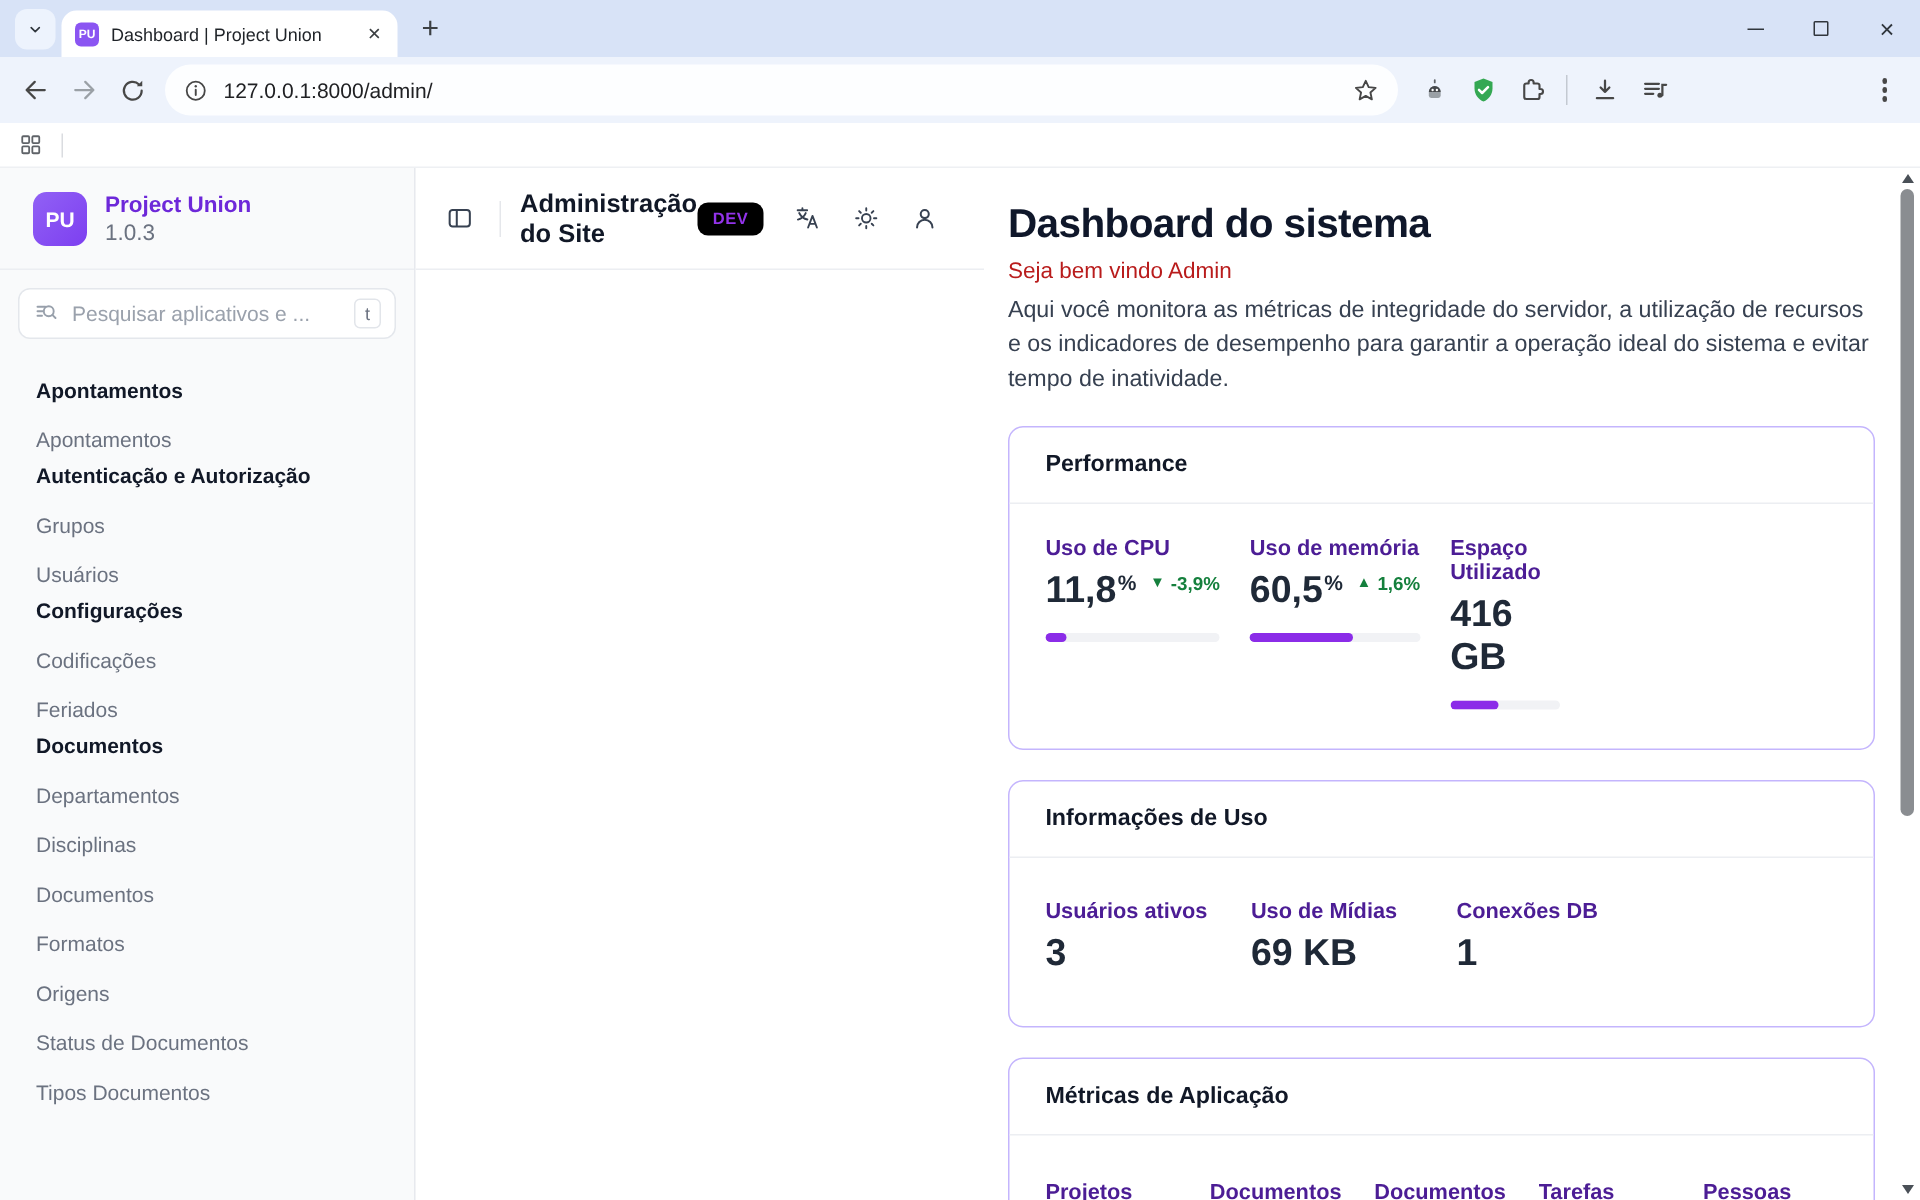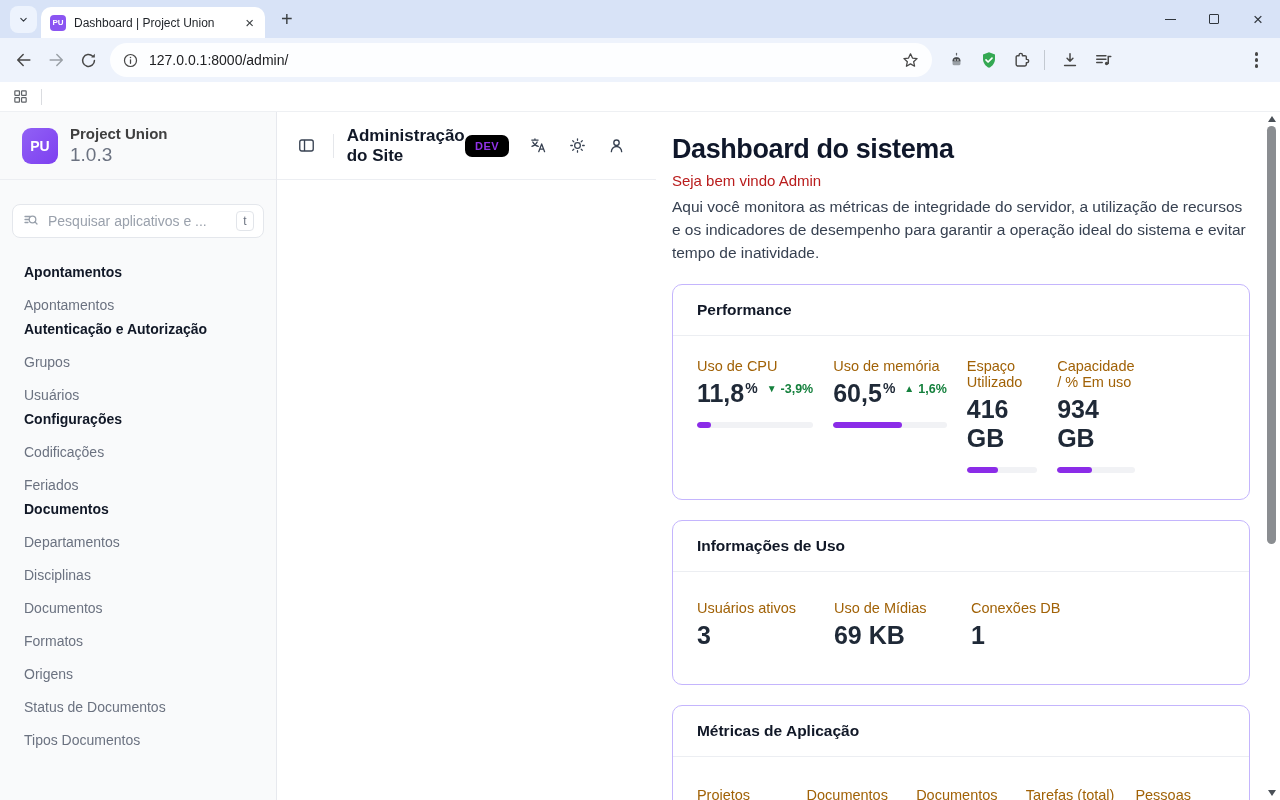--- a/index.html
+++ b/index.html
@@ -44,23 +44,23 @@
 
   
   .page { display:flex; height:688px; position:relative; background:#fff; }
 
   .sidebar { width:277px; min-width:277px; background:#f9fafb; border-right:1px solid #e7e9ee; overflow:hidden; }
   .side-header { height:68px; border-bottom:1px solid #eceef2; display:flex; align-items:center;
     gap:12px; padding:0 22px; }
   .logo { width:36px; height:36px; min-width:36px; border-radius:9px;
     background:linear-gradient(135deg,#9161f5,#7d3ff0); color:#fff; font-weight:bold; font-size:14px;
     display:flex; align-items:center; justify-content:center; }
-  .app-name { font-size:15px; font-weight:bold; color:#404040; }
-  .version { font-size:19px; color:#6b7280; margin-top:2px; }
-  .search-box { margin:24px 12px 0; height:34px; background:#fff; border:1px solid #e4e7ec;
+  .app-name { font-size:15px; font-weight:bold; color:#6d28d9; }
+  .version { font-size:15px; color:#6b7280; margin-top:2px; }
+  .search-box { margin:12px 12px 0; height:34px; background:#fff; border:1px solid #e4e7ec;
     border-radius:8px; display:flex; align-items:center; padding:0 9px; gap:8px; }
   .search-box input { border:none; outline:none; flex:1; font-size:14px; color:#374151; background:transparent; min-width:0; }
   .search-box input::placeholder { color:#9aa1ac; }
   .kbd { min-width:18px; height:20px; border:1px solid #e2e5ea; border-radius:4px; background:#fff;
     color:#6b7280; font-size:12px; display:flex; align-items:center; justify-content:center; padding:0 4px; }
   .nav { padding:26px 24px 0; }
   .nav-h { font-size:14px; font-weight:bold; color:#111827; margin-top:8px; }
   .nav-h:first-child { margin-top:0; }
   .nav-item { display:block; font-size:14px; color:#6b7280; margin-top:17px; text-decoration:none; cursor:pointer; }
 
@@ -80,21 +80,21 @@
   .welcome { font-size:15px; color:#b91c1c; margin-top:7px; }
   .desc { font-size:15.5px; color:#374151; line-height:23px; margin-top:6px; }
 
   .card { border:1px solid #c4b5fd; border-radius:10px; margin-top:20px; background:#fff; }
   .card-h { padding:16px 24px; border-bottom:1px solid #eceef2; font-size:15.5px; font-weight:bold; color:#111827; }
   .card-b { display:grid; gap:20px; padding:22px 24px 26px; }
   .grid5 { grid-template-columns:repeat(5,1fr); }
   .grid4 { grid-template-columns:repeat(4,1fr); }
   .card-b.usage { padding:28px 24px 34px; }
   .card-b.appm { padding:30px 24px 40px; }
-  .m-label { font-size:14.5px; color:#a16207; }
+  .m-label { font-size:14.5px; color:#4c1d95;font-weight:bold; }
   .m-value { font-size:25px; font-weight:bold; color:#1f2937; margin-top:5px; display:flex; align-items:center; }
   .m-unit { font-size:14px; position:relative; top:-6px; margin-left:1px; }
   .delta { font-size:12.5px; font-weight:bold; color:#15803d; display:flex; align-items:center; gap:4px;
     margin-left:9px; position:relative; top:-5px; }
   .delta .tri { font-size:10px; }
   .bar { height:6px; border-radius:3px; background:#f1f2f5; margin-top:14px; overflow:hidden; }
   .bar-fill { height:100%; border-radius:3px; background:#8b2ce8; }
 
   
   .scrollbar { position:absolute; right:0; top:0; bottom:0; width:16px; }
@@ -344,29 +344,20 @@
           </div>
           <div>
             <div class="m-label">Espaço Utilizado</div>
             <div class="m-value">
                 <span>416 GB</span>
               </div>
             <div class="bar">
                 <div class="bar-fill" style="width: 44.5%;"></div>
               </div>
           </div>
-          <div>
-            <div class="m-label">Capacidade / % Em uso</div>
-            <div class="m-value">
-                <span>934 GB</span>
-              </div>
-            <div class="bar">
-                <div class="bar-fill" style="width: 44.5%;"></div>
-              </div>
-          </div>
         </div>
       </section>
 
       <section class="card">
         <div class="card-h">Informações de Uso</div>
         <div class="card-b grid4 usage">
           <div>
             <div class="m-label">Usuários ativos</div>
             <div class="m-value">
                 <span>3</span>

